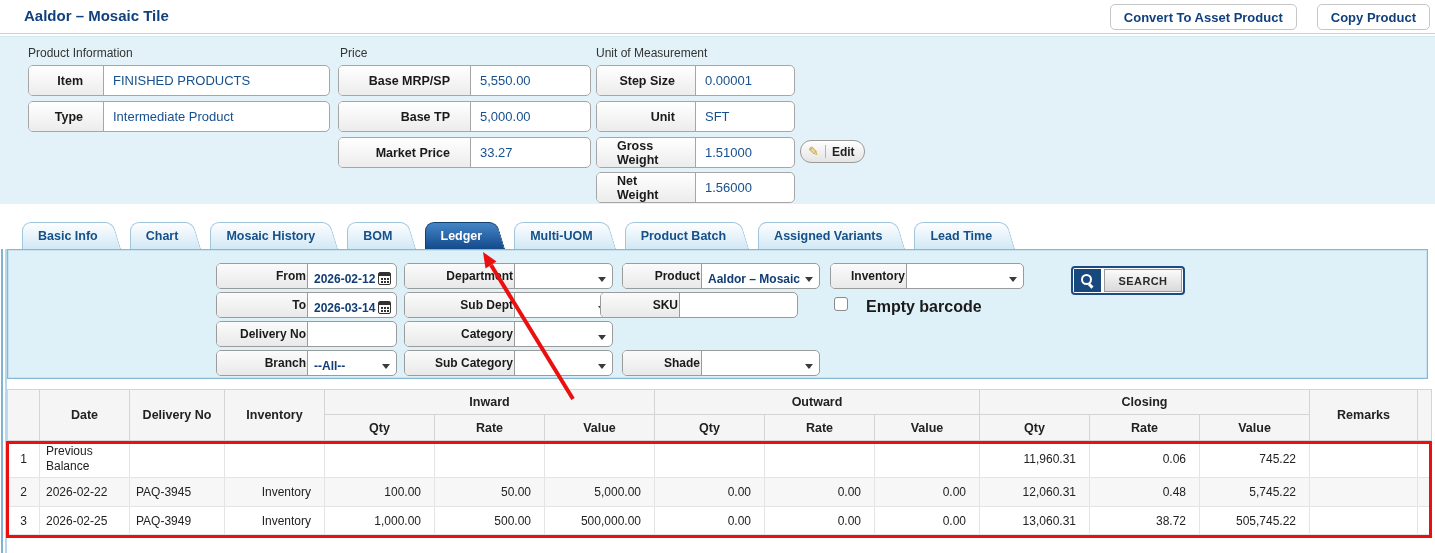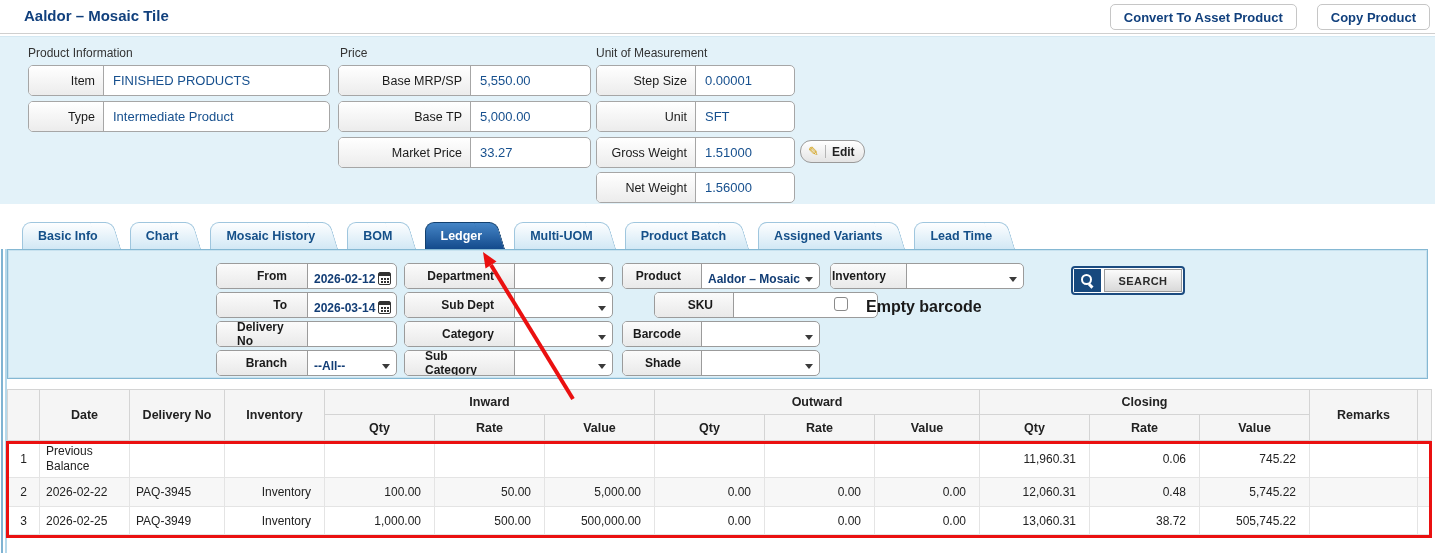--- a/index.html
+++ b/index.html
@@ -12,21 +12,21 @@
   .page-title { position:absolute; left:24px; top:7px; font-size:15px; font-weight:bold; color:#11407d; }
   .top-buttons { position:absolute; right:5px; top:4px; display:flex; gap:20px; }
   .top-btn { height:26px; background:#fff; border:1px solid #c6c6c6; border-radius:5px; padding:0 13px;
              display:flex; align-items:center; font-size:13px; font-weight:bold; color:#11407d; cursor:pointer; }
 
   
   .product-panel { position:absolute; left:0; top:36px; width:1435px; height:168px; background:#e3f2f9; border-top:1px solid #d4e8f2; }
   .section-label { position:absolute; font-size:12px; color:#333; }
   .pfield { position:absolute; height:31px; display:flex; border:1px solid #a6a6a6; border-radius:5px; background:#fff; overflow:hidden; }
   .pfield .plabel { background:linear-gradient(#ffffff,#ececec); border-right:1px solid #a6a6a6; color:#1a1a1a;
-                    font-size:12.5px; font-weight:normal; display:flex; align-items:center; justify-content:flex-end; padding:0 8px; }
+                    font-size:12.5px; font-weight:bold; display:flex; align-items:center; justify-content:flex-end; padding:0 20px; }
   .pfield .pvalue { flex:1; color:#17508e; font-size:13px; display:flex; align-items:center; padding:0 9px; white-space:nowrap; overflow:hidden; }
 
   .edit-btn { position:absolute; left:800px; top:103px; height:23px; border:1px solid #9a9a9a; border-radius:11px;
               background:linear-gradient(#ffffff,#e4e4e4); display:flex; align-items:center; padding:0 9px 0 7px; cursor:pointer; }
   .edit-btn .pencil { color:#cf9a07; font-size:13px; line-height:1; padding-right:6px; border-right:1px solid #b5b5b5; }
   .edit-btn .edit-label { font-size:12px; font-weight:bold; color:#222; padding-left:6px; }
 
   
   .tabs { position:absolute; left:22px; top:222px; height:27px; display:flex; }
   .tab { position:relative; height:27px; margin-right:24px; padding:0 8px 0 15px; display:flex; align-items:center;
@@ -37,21 +37,21 @@
          border-top-right-radius:8px; transform:skewX(17deg); }
   .tab .tab-label { position:relative; z-index:2; }
   .tab.active { background:linear-gradient(#4585c6,#134a8c); border-color:#12406f; color:#fff; z-index:3; }
   .tab.active::after { background:linear-gradient(#4585c6,#134a8c); border-color:#12406f; }
 
   
   .filter-panel { position:absolute; left:7px; top:249px; width:1421px; height:130px; background:#def0f8;
                   border:1px solid #85b8d3; box-shadow:inset 0 0 0 1px #c8e2ef; }
   .ffield { position:absolute; height:26px; display:flex; border:1px solid #9b9b9b; border-radius:5px; background:#fff; overflow:hidden; }
   .ffield .flabel { background:linear-gradient(#fbfbfb,#e9e9e9); border-right:1px solid #9b9b9b; color:#1a1a1a;
-                    font-size:12px; font-weight:bold; display:flex; align-items:center; justify-content:flex-end; padding:0 20px; }
+                    font-size:12px; font-weight:bold; display:flex; align-items:center; justify-content:flex-end; padding:0 1px; }
   .ffield .fvalue { flex:1; position:relative; display:flex; align-items:center; padding:15px 6px; font-size:12px; font-weight:bold;
                     color:#123d75; white-space:nowrap; overflow:hidden; }
   .tri-down { position:absolute; right:6px; top:50%; margin-top:-2px; width:0; height:0;
               border-left:4.5px solid transparent; border-right:4.5px solid transparent; border-top:5px solid #3a3a3a; }
   .cal { position:absolute; right:5px; top:50%; margin-top:-7px; width:13px; height:13px; border:1px solid #333; border-radius:2px; background:#fff; }
   .cal::before { content:""; position:absolute; left:0; right:0; top:0; height:3px; background:#333; }
   .cal::after { content:""; position:absolute; left:2px; top:5px; width:2px; height:2px; background:#333;
                 box-shadow:3px 0 #333, 6px 0 #333, 0 3px #333, 3px 3px #333, 6px 3px #333; }
   .checkbox { position:absolute; width:14px; height:14px; background:#fff; border:1px solid #8a8a8a; border-radius:3px; cursor:pointer; }
   .checkbox-label { position:absolute; font-size:16px; font-weight:bold; color:#1a1a1a; }
@@ -239,30 +239,23 @@
       </span>
     </div>
 
     <div class="ffield" style="left:614px;top:13px;width:198px">
       <span class="flabel" style="width:79px">Product</span>
       <span class="fvalue" style="padding-right:18px">
         <span style="overflow:hidden;white-space:nowrap">Aaldor – Mosaic Tile</span>
         <span class="tri-down"></span>
       </span>
     </div>
-    <div class="ffield" style="left:646px;top:42px;width:224px">
+    <div class="ffield" style="left:592px;top:42px;width:198px">
       <span class="flabel" style="width:79px">SKU</span>
       <span class="fvalue"></span>
-    </div>
-    <div class="ffield" style="left:614px;top:71px;width:198px">
-      <span class="flabel" style="width:79px">Barcode</span>
-      <span class="fvalue">
-        <span></span>
-        <span class="tri-down"></span>
-      </span>
     </div>
     <div class="ffield" style="left:614px;top:100px;width:198px">
       <span class="flabel" style="width:79px">Shade</span>
       <span class="fvalue">
         <span></span>
         <span class="tri-down"></span>
       </span>
     </div>
 
     <div class="ffield" style="left:822px;top:13px;width:194px">

